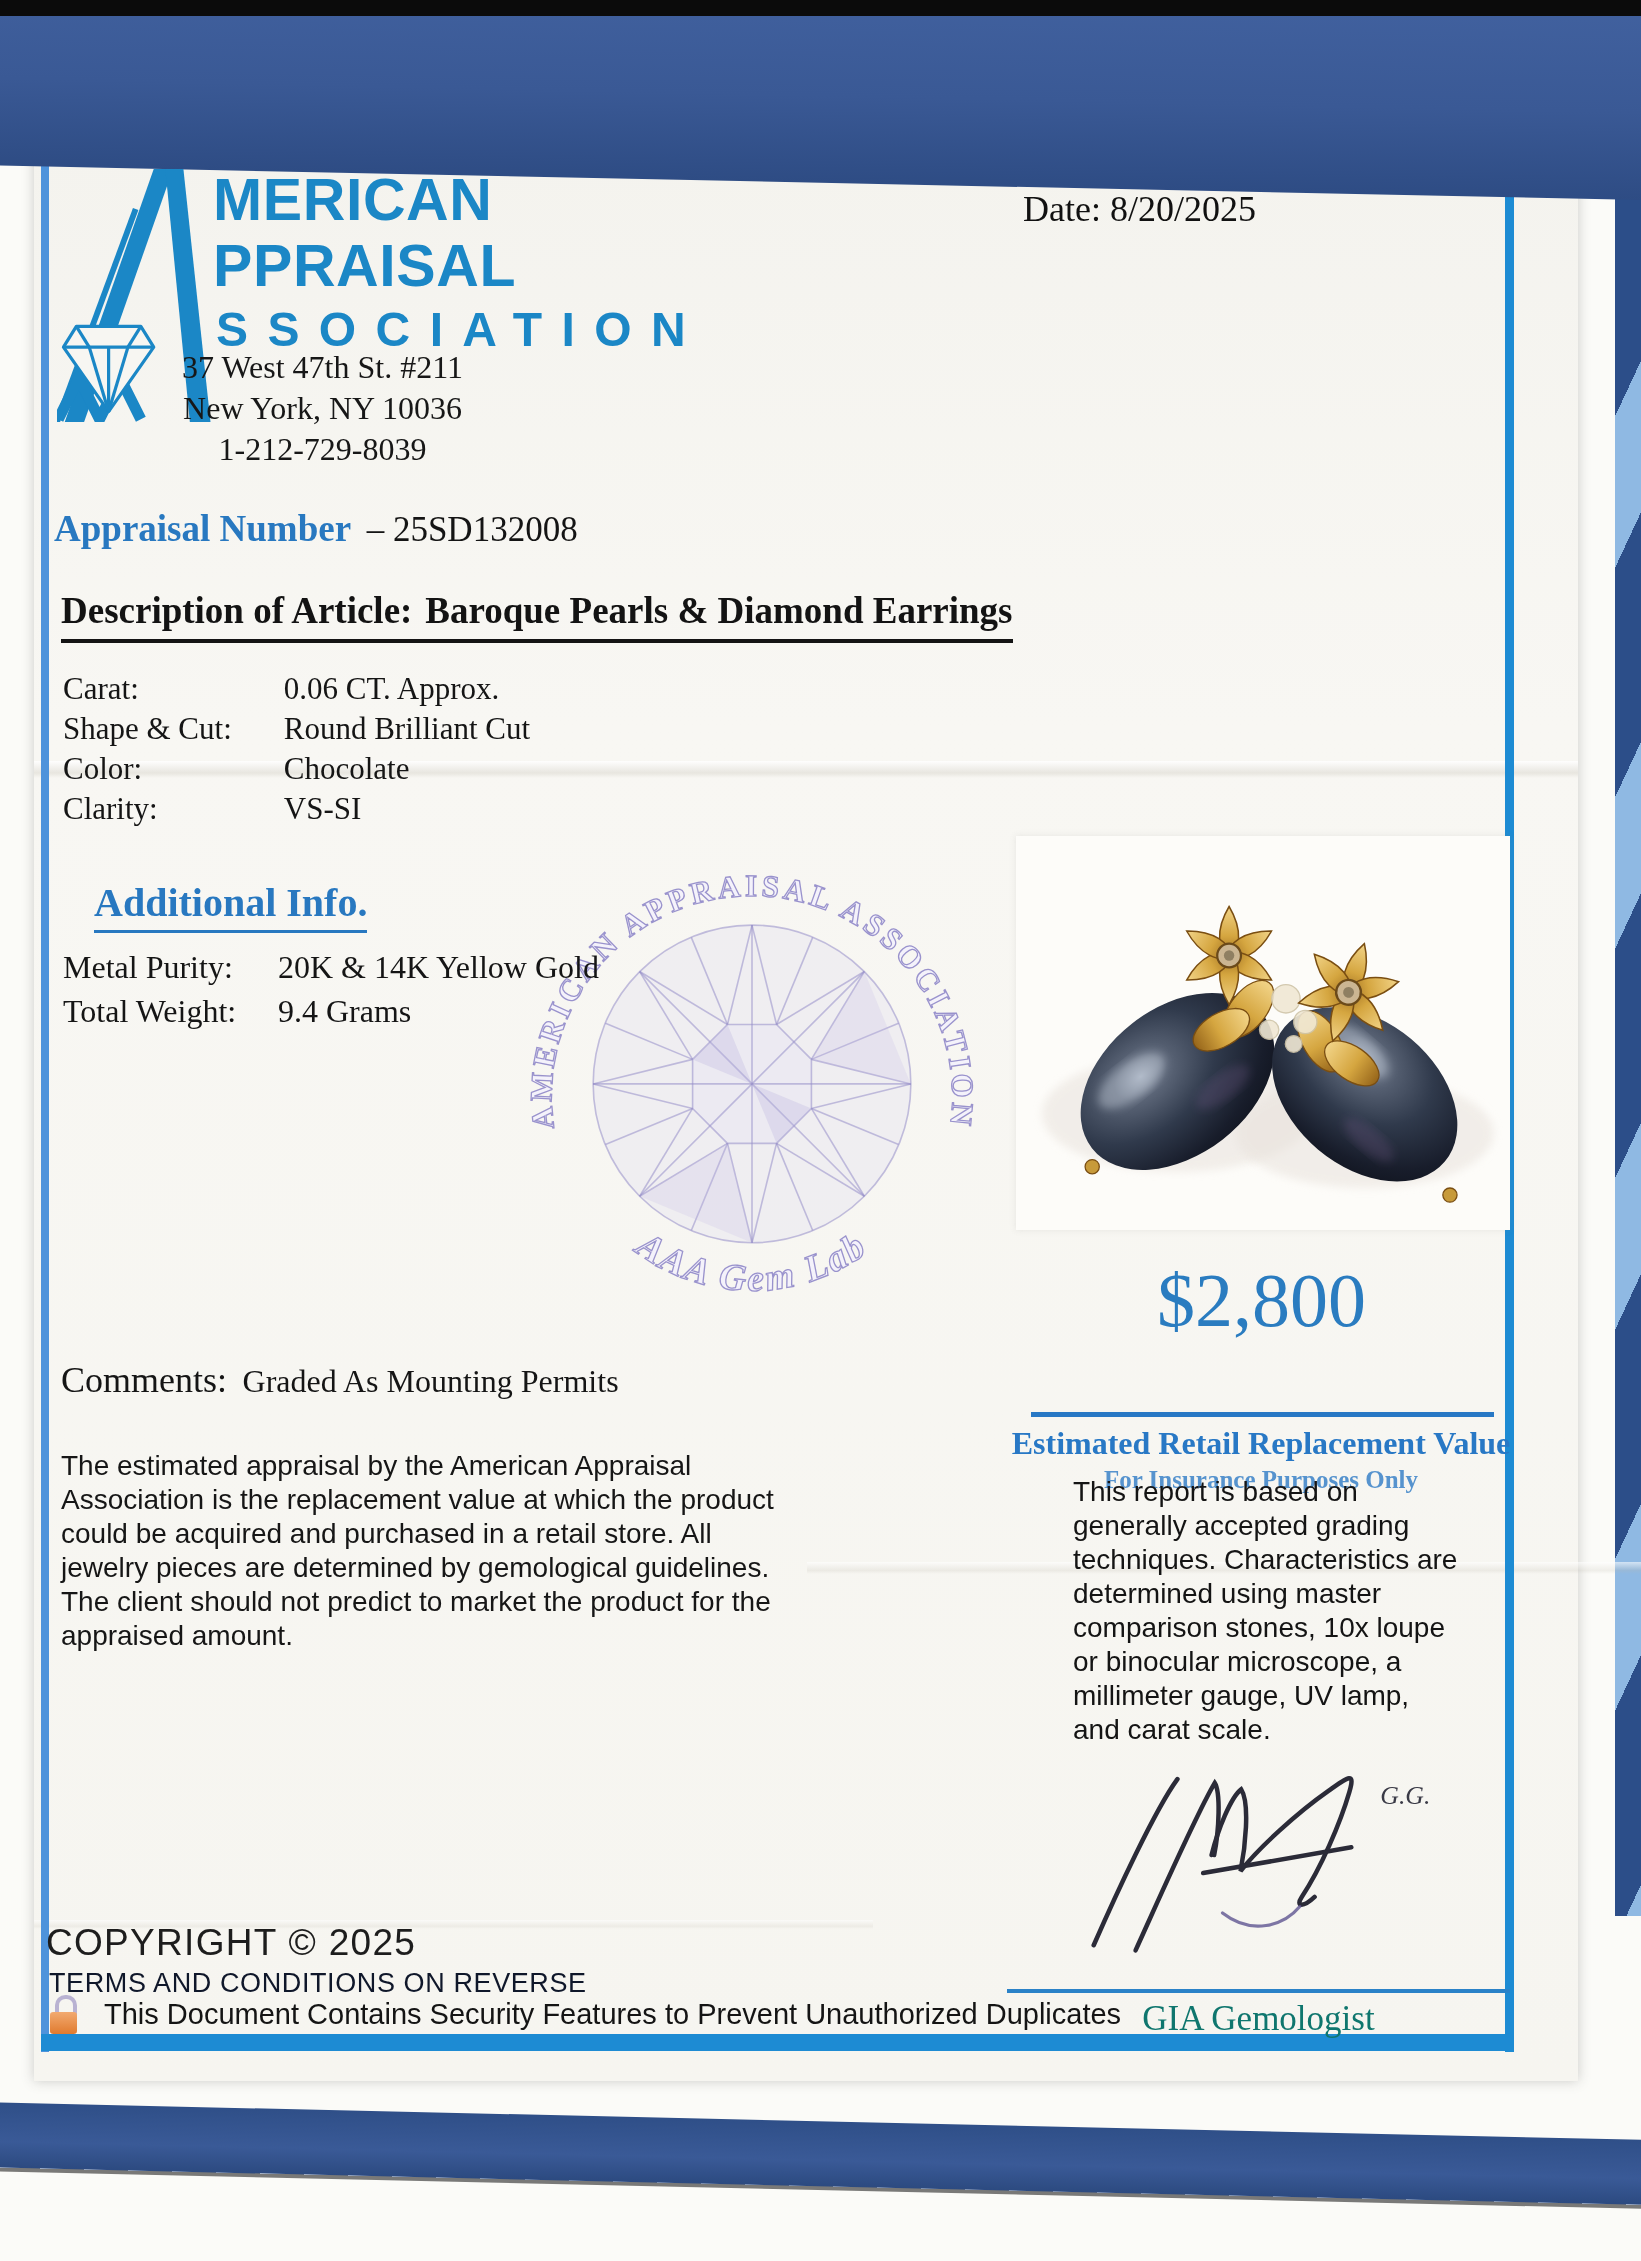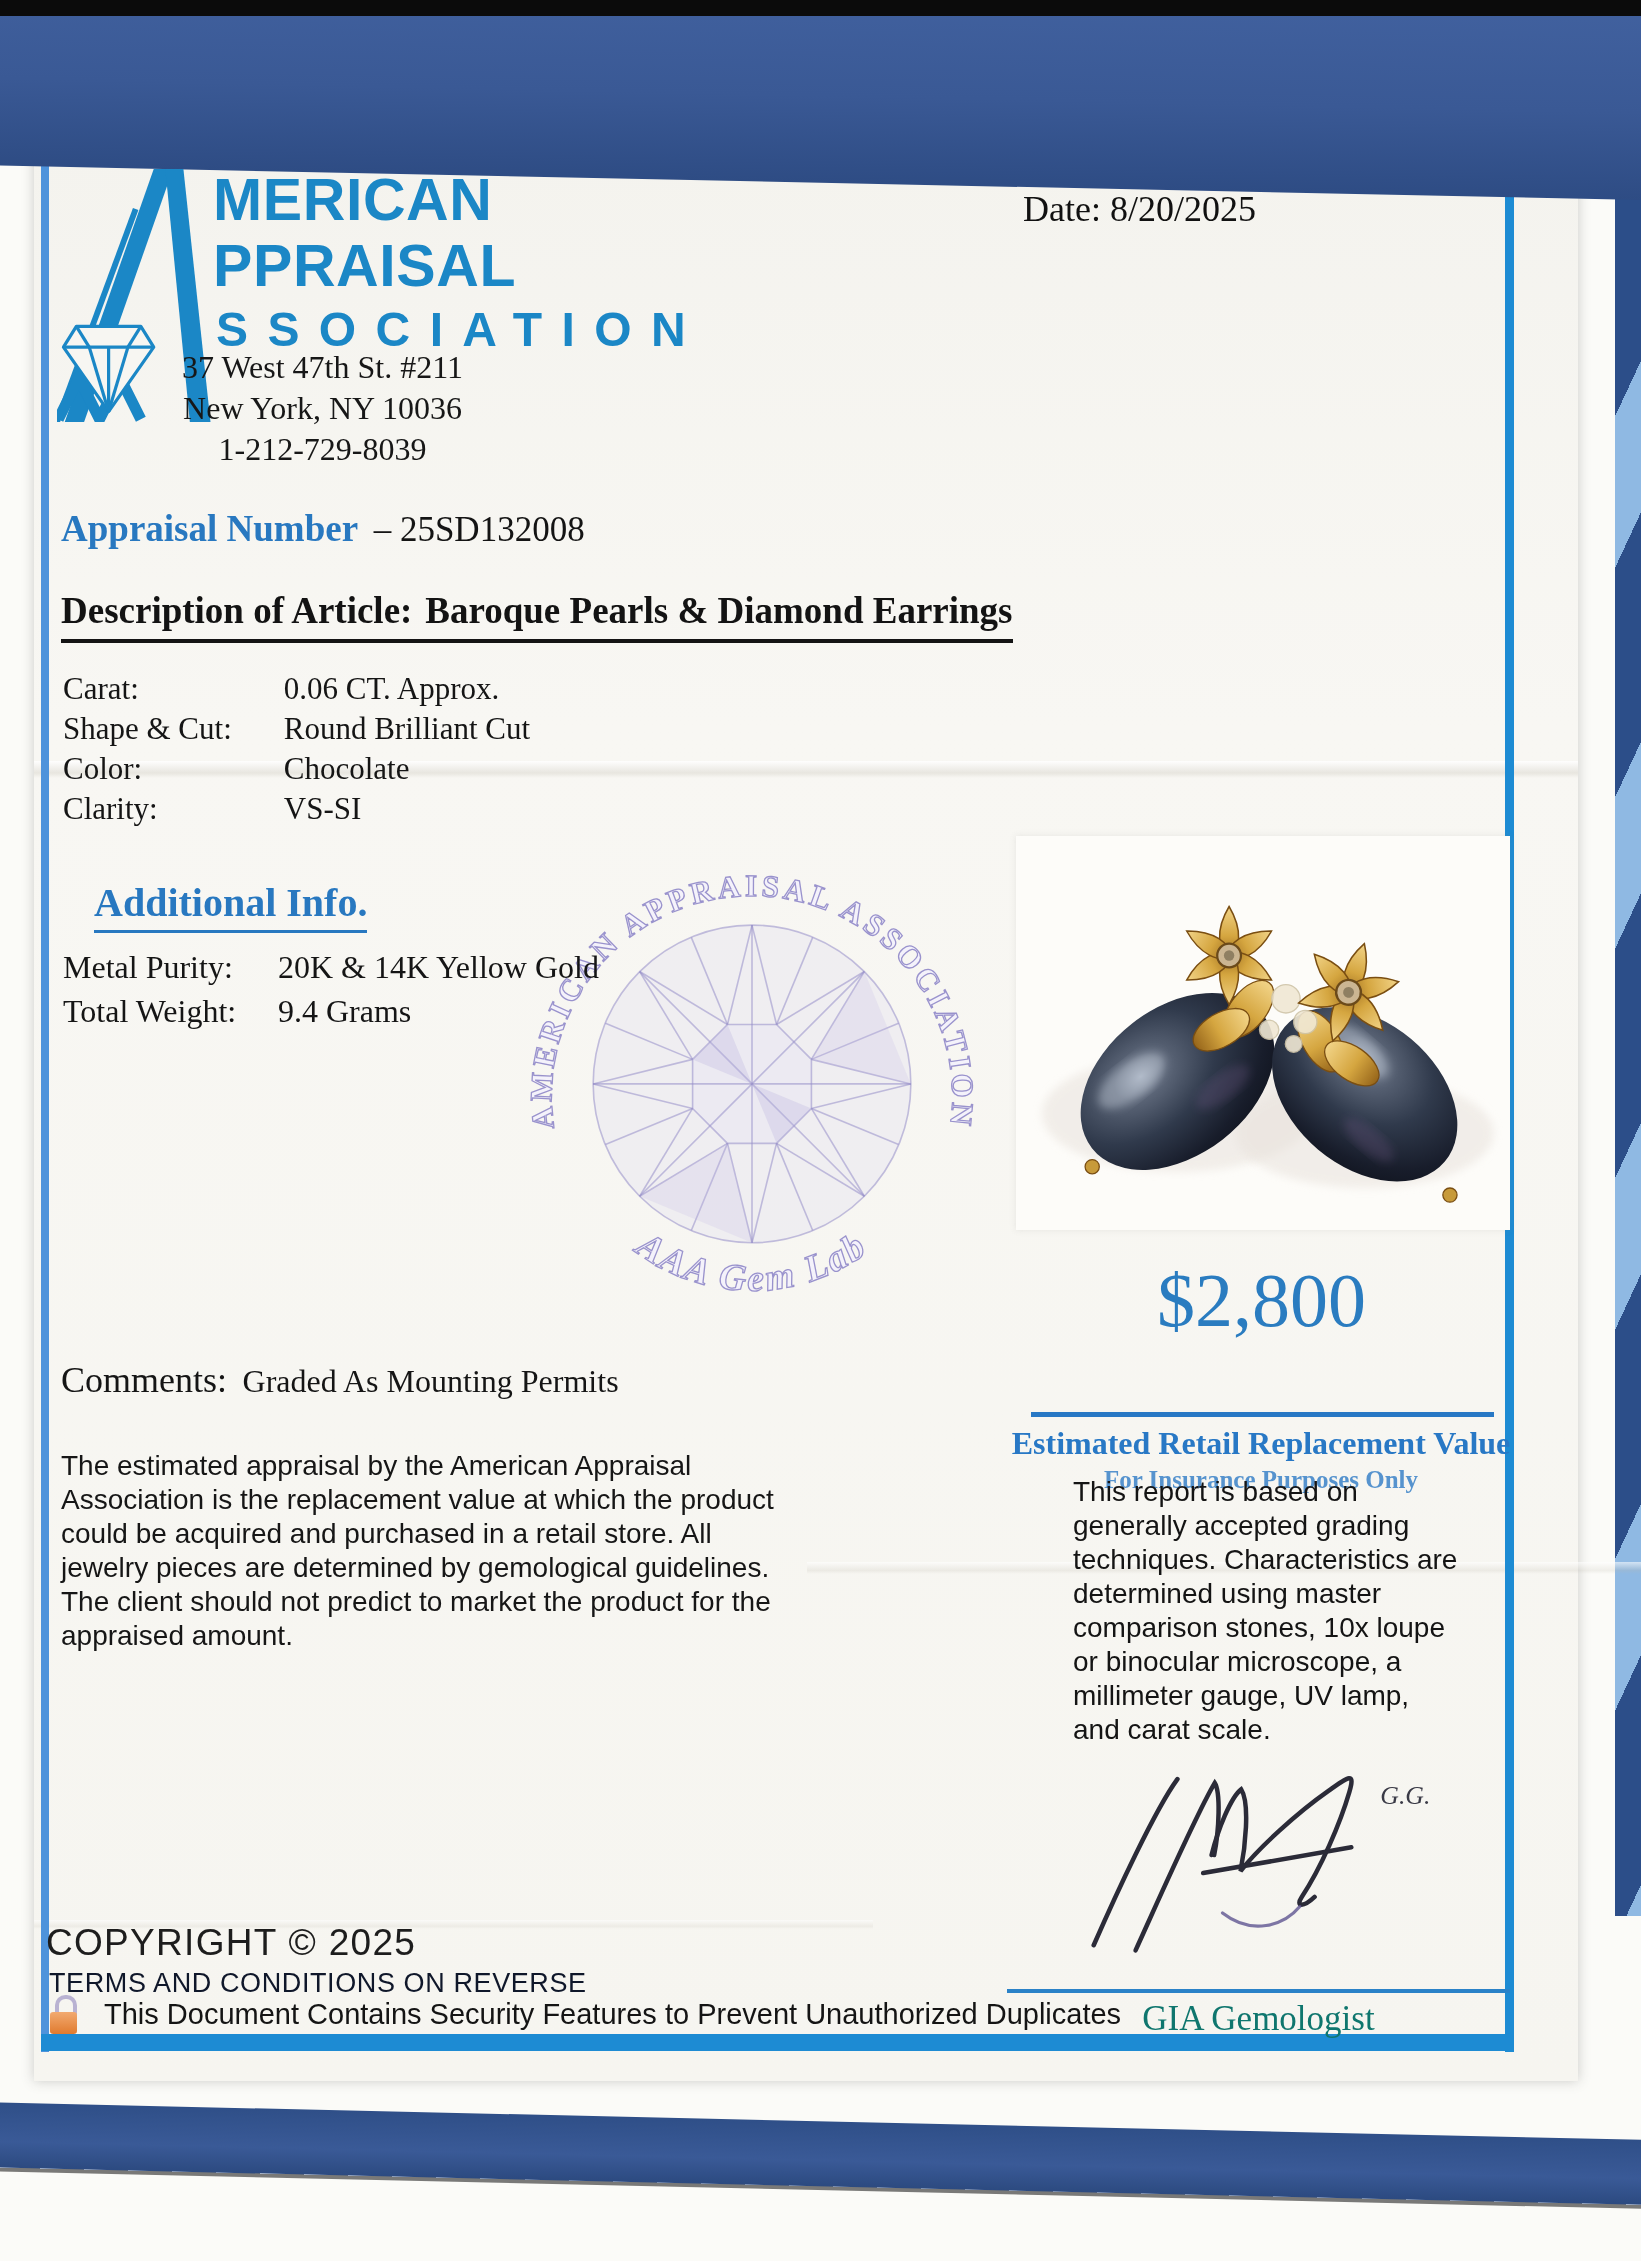--- a/index.html
+++ b/index.html
@@ -33,21 +33,21 @@
   .crease3{left:34px;top:1920px;width:839px;height:9px;z-index:2;
     background:linear-gradient(180deg,rgba(255,255,255,.5),rgba(190,185,172,.16) 70%,rgba(255,255,255,0));}
   
   .z{z-index:6;}
   .logo-line{font-family:"Liberation Sans",sans-serif;font-weight:bold;color:#1b87c6;white-space:nowrap;}
   .logo-l1{left:213px;top:166px;font-size:59px;letter-spacing:0.6px;}
   .logo-l2{left:213px;top:232px;font-size:59px;letter-spacing:0.6px;}
   .logo-l3{left:216px;top:302px;font-size:48px;font-weight:600;letter-spacing:19.4px;}
   .date{left:1023px;top:188px;font-size:36px;color:#111;}
   .address{left:129px;top:347px;width:387px;text-align:center;font-size:32px;line-height:41px;color:#171717;}
-  .appraisal{left:61px;top:507px;white-space:nowrap;text-align:right;}
+  .appraisal{left:54px;top:507px;white-space:nowrap;text-align:right;}
   .appraisal .lbl{font-size:37px;font-weight:bold;color:#2878c0;}
   .appraisal .num{font-size:35px;color:#141414;margin-left:13px;}
   .description{left:61px;top:589px;padding-bottom:6.5px;border-bottom:4.5px solid #141414;white-space:nowrap;}
   .description span{font-size:37px;font-weight:bold;color:#131313;}
   .description .dval{margin-left:10.3px;}
   .details{left:63px;top:671px;}
   .detail-row{height:40px;font-size:31px;}
   .detail-row .dl{display:inline-block;width:213px;}
   .detail-row .dv{display:inline-block;}
   .add-title{left:61px;top:879px;font-size:40px;font-weight:bold;color:#2878c0;

